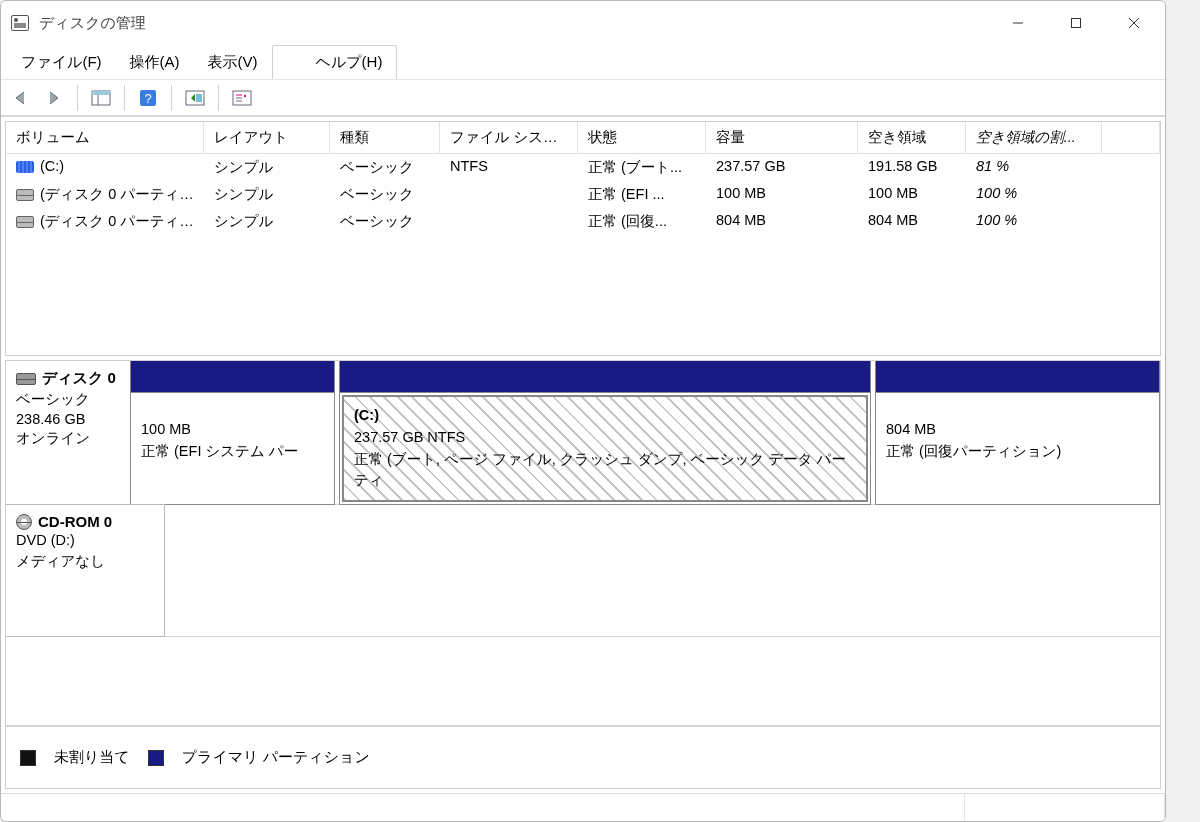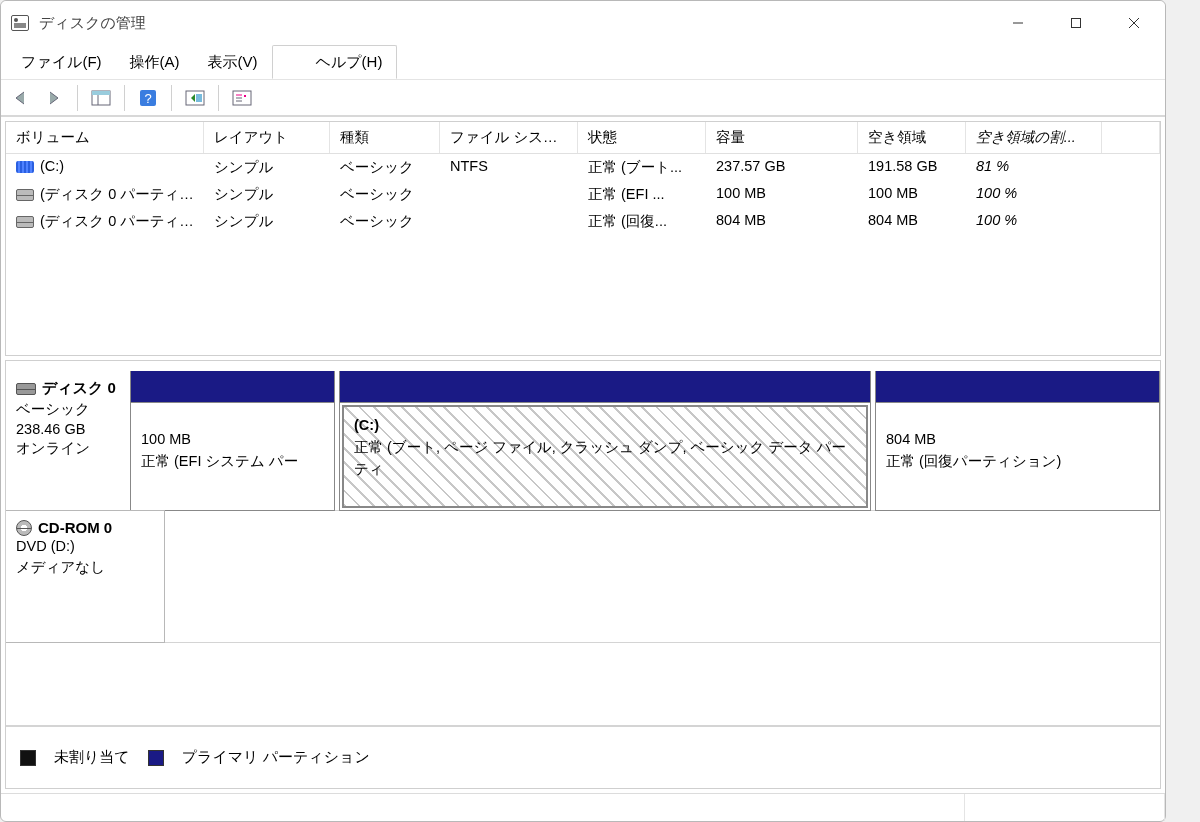--- a/index.html
+++ b/index.html
@@ -58,21 +58,21 @@
   .vol-header { display:flex; background:#fff; border-bottom:1px solid #e0e0e0; }
   .vh-cell { padding:6px 10px; border-right:1px solid #e4e4e4; font-size:14.5px; white-space:nowrap; overflow:hidden; text-overflow:ellipsis; }
   .vol-rows { flex:1; overflow:auto; }
   .vol-row { display:flex; padding:2px 0; }
   .vr-cell { padding:2px 10px; font-size:14.5px; white-space:nowrap; overflow:hidden; text-overflow:ellipsis; }
   .vicon { width:18px; height:12px; display:inline-block; vertical-align:middle; margin-right:6px; }
   .vicon.blue { background: repeating-linear-gradient(90deg,#2a5fe0 0 2px,#4f82ff 2px 4px); border-radius:2px;}
   .vicon.drive { background:#bbb; border:1px solid #666; border-radius:2px; position:relative;}
   .vicon.drive::after{content:'';position:absolute;left:0;right:0;top:50%;height:1px;background:#666;}
   .disk-panel { flex:1; border:1px solid #cfcfcf; margin:0 4px 4px 4px; display:flex; flex-direction:column;}
-  .disks-scroll{ flex:1; overflow:auto; background:#fff;margin-top:10px;}
+  .disks-scroll{ flex:1; overflow:auto; background:#fff;}
   .disk-row{ display:flex; border-bottom:1px solid #d4d4d4; min-height:140px; background:#fff;}
   .disk-row.short{min-height:132px;text-align:right;}
   .disk-info{
     width:160px; border:1px solid #b8b8b8; margin:-1px; padding:8px 10px; background:#fff;
     display:flex; flex-direction:column; align-items:flex-start;
   }
   .disk-info .dtitle{font-weight:600; display:flex; align-items:center; gap:6px; font-size:15px;}
   .disk-info .dline{font-size:14.5px; margin-top:2px;}
   .dicon{width:20px;height:12px;display:inline-block;background:#999;border:1px solid #555;border-radius:2px;position:relative;}
   .dicon::after{content:'';position:absolute;left:0;right:0;top:50%;height:1px;background:#555;}
@@ -254,20 +254,21 @@
                 <div class="pbody">
                   <div style="height:18px"></div>
                   <div>100 MB</div>
                   <div>正常 (EFI システム パー</div>
                 </div>
               </div>
               <div class="part sel" style="width: 532px;">
                 <div class="pbar"></div>
                 <div class="pbody">
                   <div class="ptitle">(C:)</div>
+                  <div>237.57 GB NTFS</div>
                   <div>正常 (ブート, ページ ファイル, クラッシュ ダンプ, ベーシック データ パーティ</div>
                 </div>
               </div>
               <div class="part" style="width: 285px;">
                 <div class="pbar"></div>
                 <div class="pbody">
                   <div style="height:18px"></div>
                   <div>804 MB</div>
                   <div>正常 (回復パーティション)</div>
                 </div>

